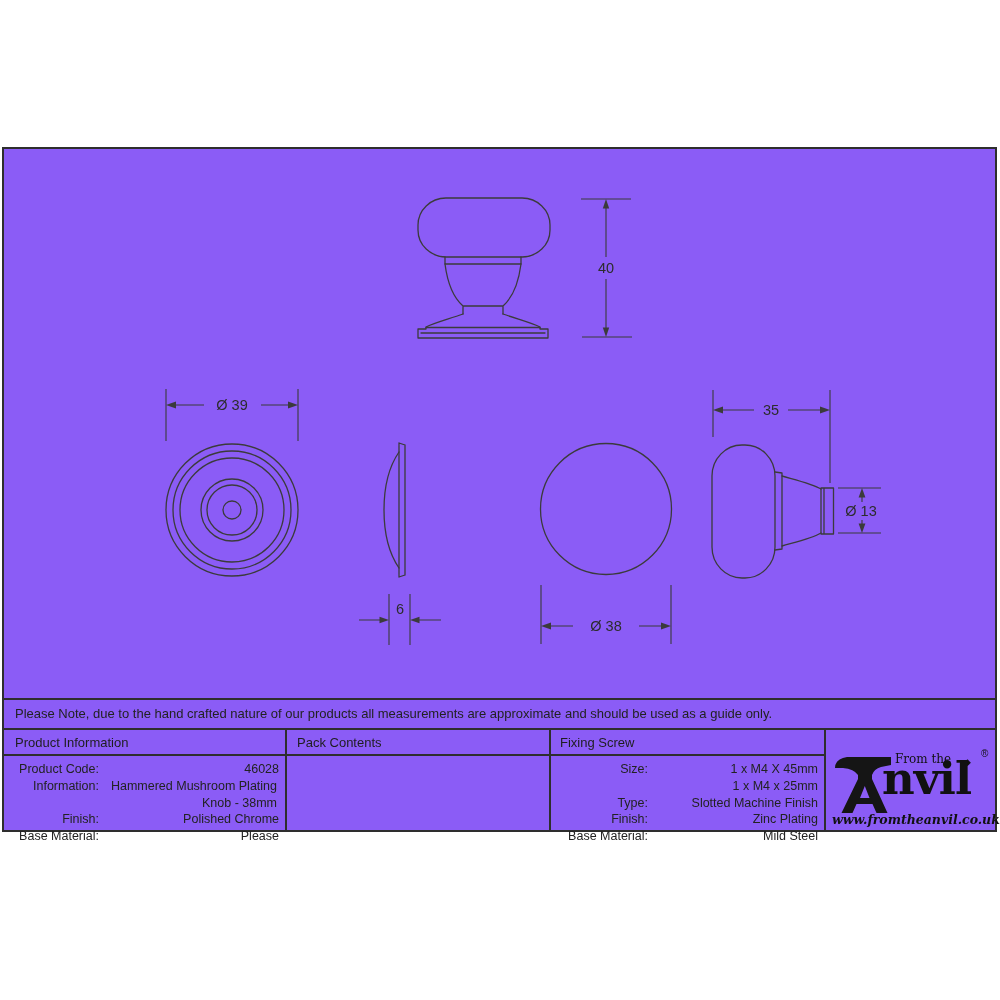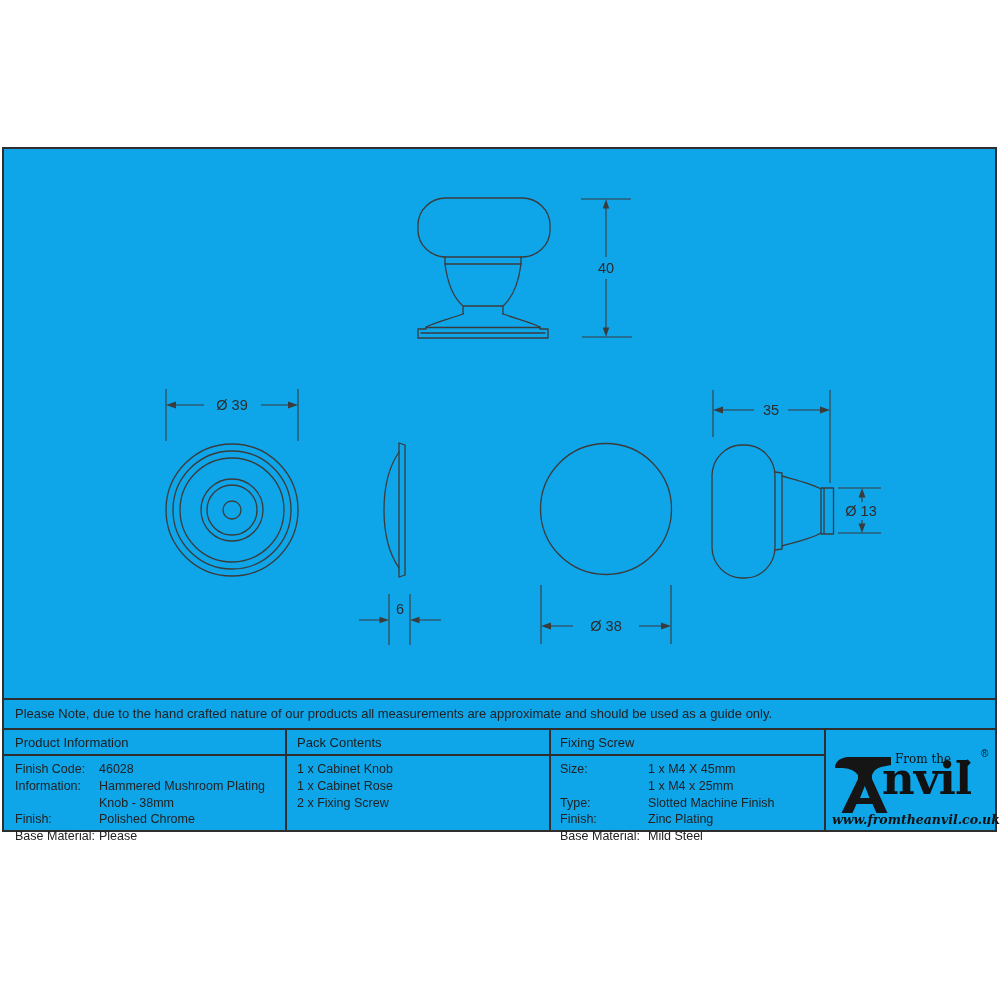--- a/index.html
+++ b/index.html
@@ -1,18 +1,18 @@
 <!DOCTYPE html>
 <html><head>
 <meta charset="utf-8">
 <style>
   html,body{margin:0;padding:0;background:#fff;}
   .sheet{position:relative;width:1000px;height:1000px;background:#fff;overflow:hidden;
          font-family:"Liberation Sans",sans-serif;color:#262626;}
-  .box{position:absolute;box-sizing:border-box;border:2px solid #2e2e2e;background:#0ea5e9;}
+  .box{position:absolute;box-sizing:border-box;border:2px solid #2e2e2e;background:#8b5cf6;text-align:right;}
   .drawing-box{left:2px;top:147px;width:995px;height:553px;}
   .note-box{left:2px;top:698px;width:995px;height:32px;}
   .note-text{position:absolute;left:11px;top:0;line-height:28px;font-size:13px;color:#222;}
   .table-box{left:2px;top:728px;width:995px;height:104px;}
   .vline{position:absolute;top:0;width:2px;background:#2e2e2e;height:100%;}
   .hdr-underline{position:absolute;left:0;top:24px;height:2px;width:822px;background:#2e2e2e;}
   .col-header{position:absolute;top:5px;font-size:13px;color:#1e1e1e;}
   .kv{position:absolute;display:grid;grid-template-columns:84px 1fr;font-size:12.5px;line-height:16.8px;color:#222;}
   .kv3{grid-template-columns:88px 1fr;}
   .list{position:absolute;font-size:12.5px;line-height:16.8px;color:#222;}
@@ -47,35 +47,30 @@
     <div class="vline" style="left:281px"></div>
     <div class="vline" style="left:545px"></div>
     <div class="vline" style="left:820px"></div>
     <div class="hdr-underline"></div>
 
     <div class="col-header" style="left:11px">Product Information</div>
     <div class="col-header" style="left:293px">Pack Contents</div>
     <div class="col-header" style="left:556px">Fixing Screw</div>
 
     <div class="kv" style="left:11px;top:31px;width:264px;">
-      <span>Finish Code:</span>
+      <span>Product Code:</span>
       <span>46028</span>
       <span>Information:</span>
       <span style="max-width:178px">Hammered Mushroom Plating Knob - 38mm</span>
       <span>Finish:</span>
       <span>Polished Chrome</span>
       <span>Base Material:</span>
       <span>Please</span>
     </div>
 
-    <div class="list" style="left:293px;top:31px;">
-      <div>1 x Cabinet Knob</div>
-      <div>1 x Cabinet Rose</div>
-      <div>2 x Fixing Screw</div>
-    </div>
 
     <div class="kv kv3" style="left:556px;top:31px;width:258px;">
       <span>Size:</span>
       <span>1 x M4 X 45mm</span>
       <span></span>
       <span>1 x M4 x 25mm</span>
       <span>Type:</span>
       <span>Slotted Machine Finish</span>
       <span>Finish:</span>
       <span>Zinc Plating</span>

